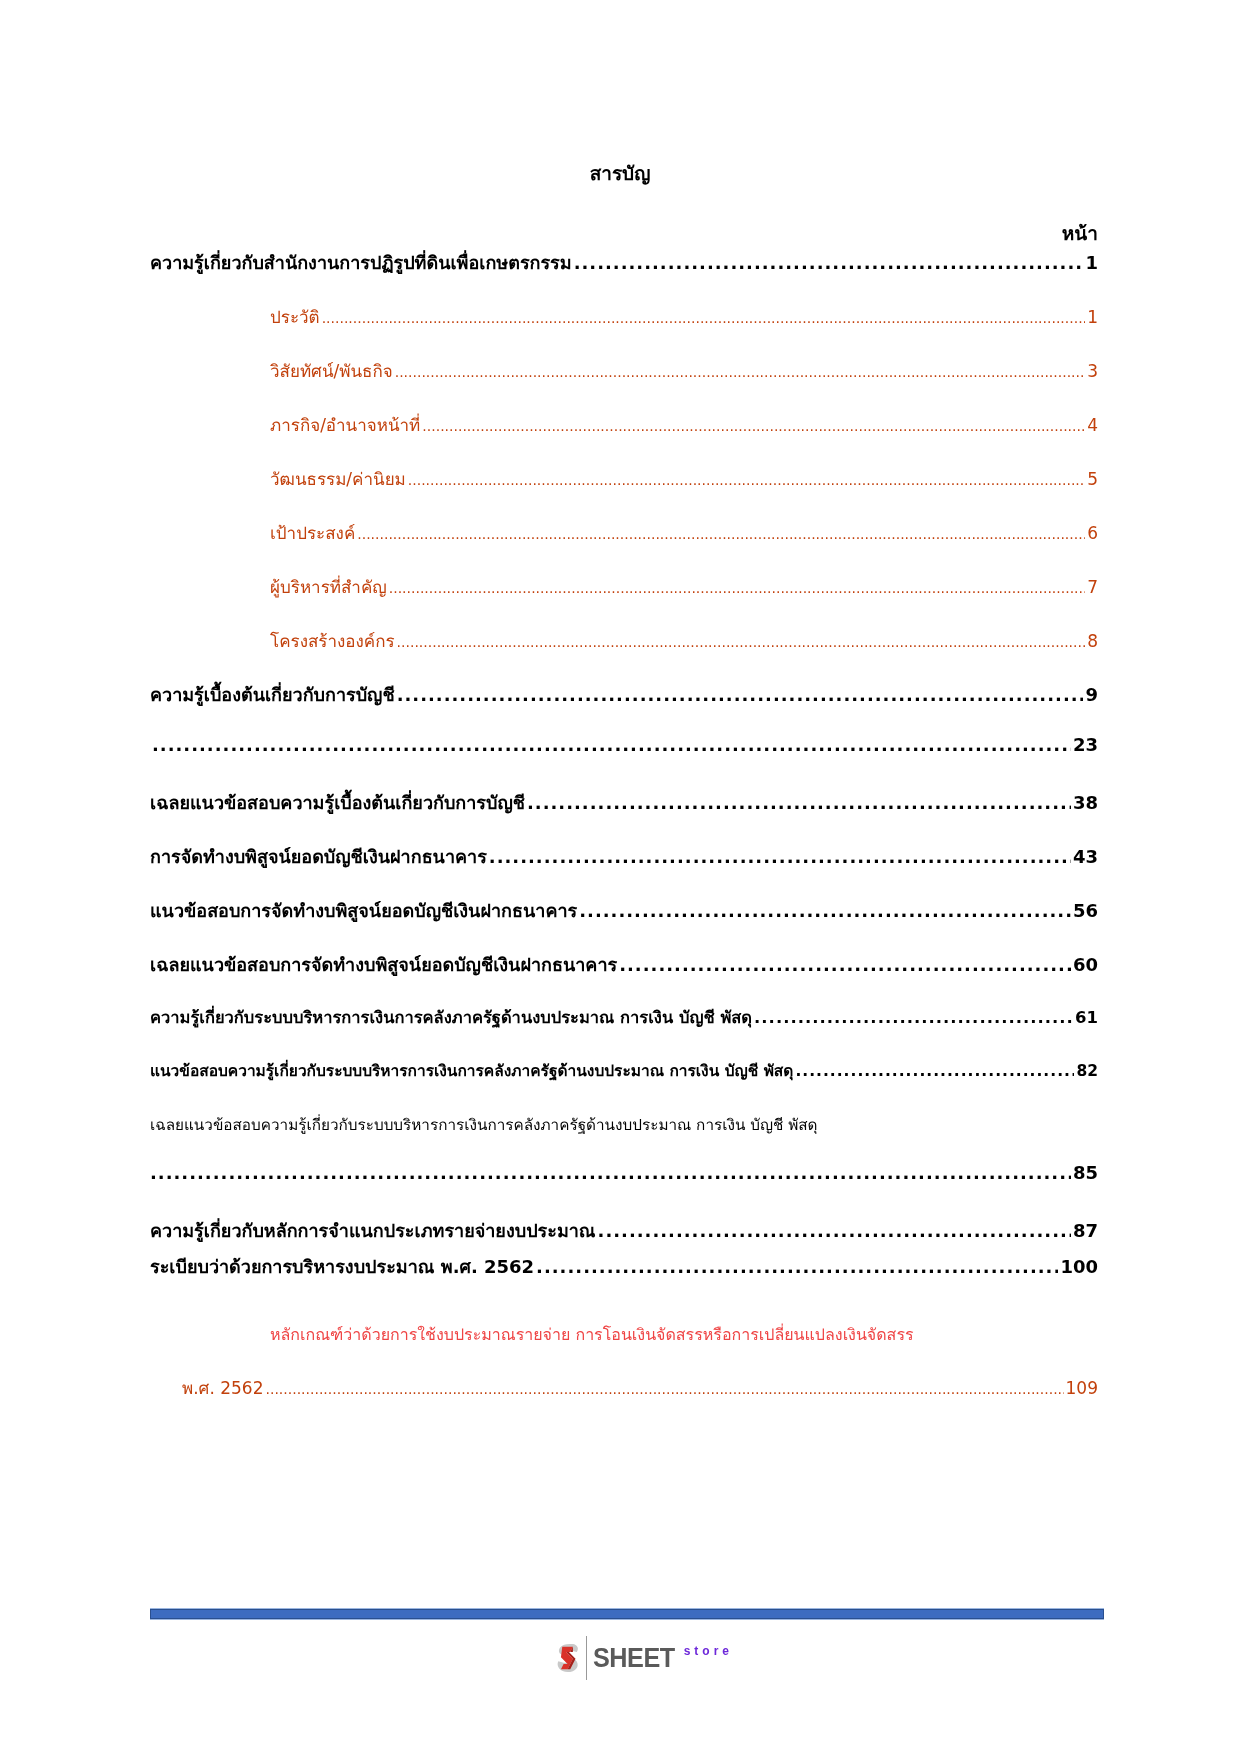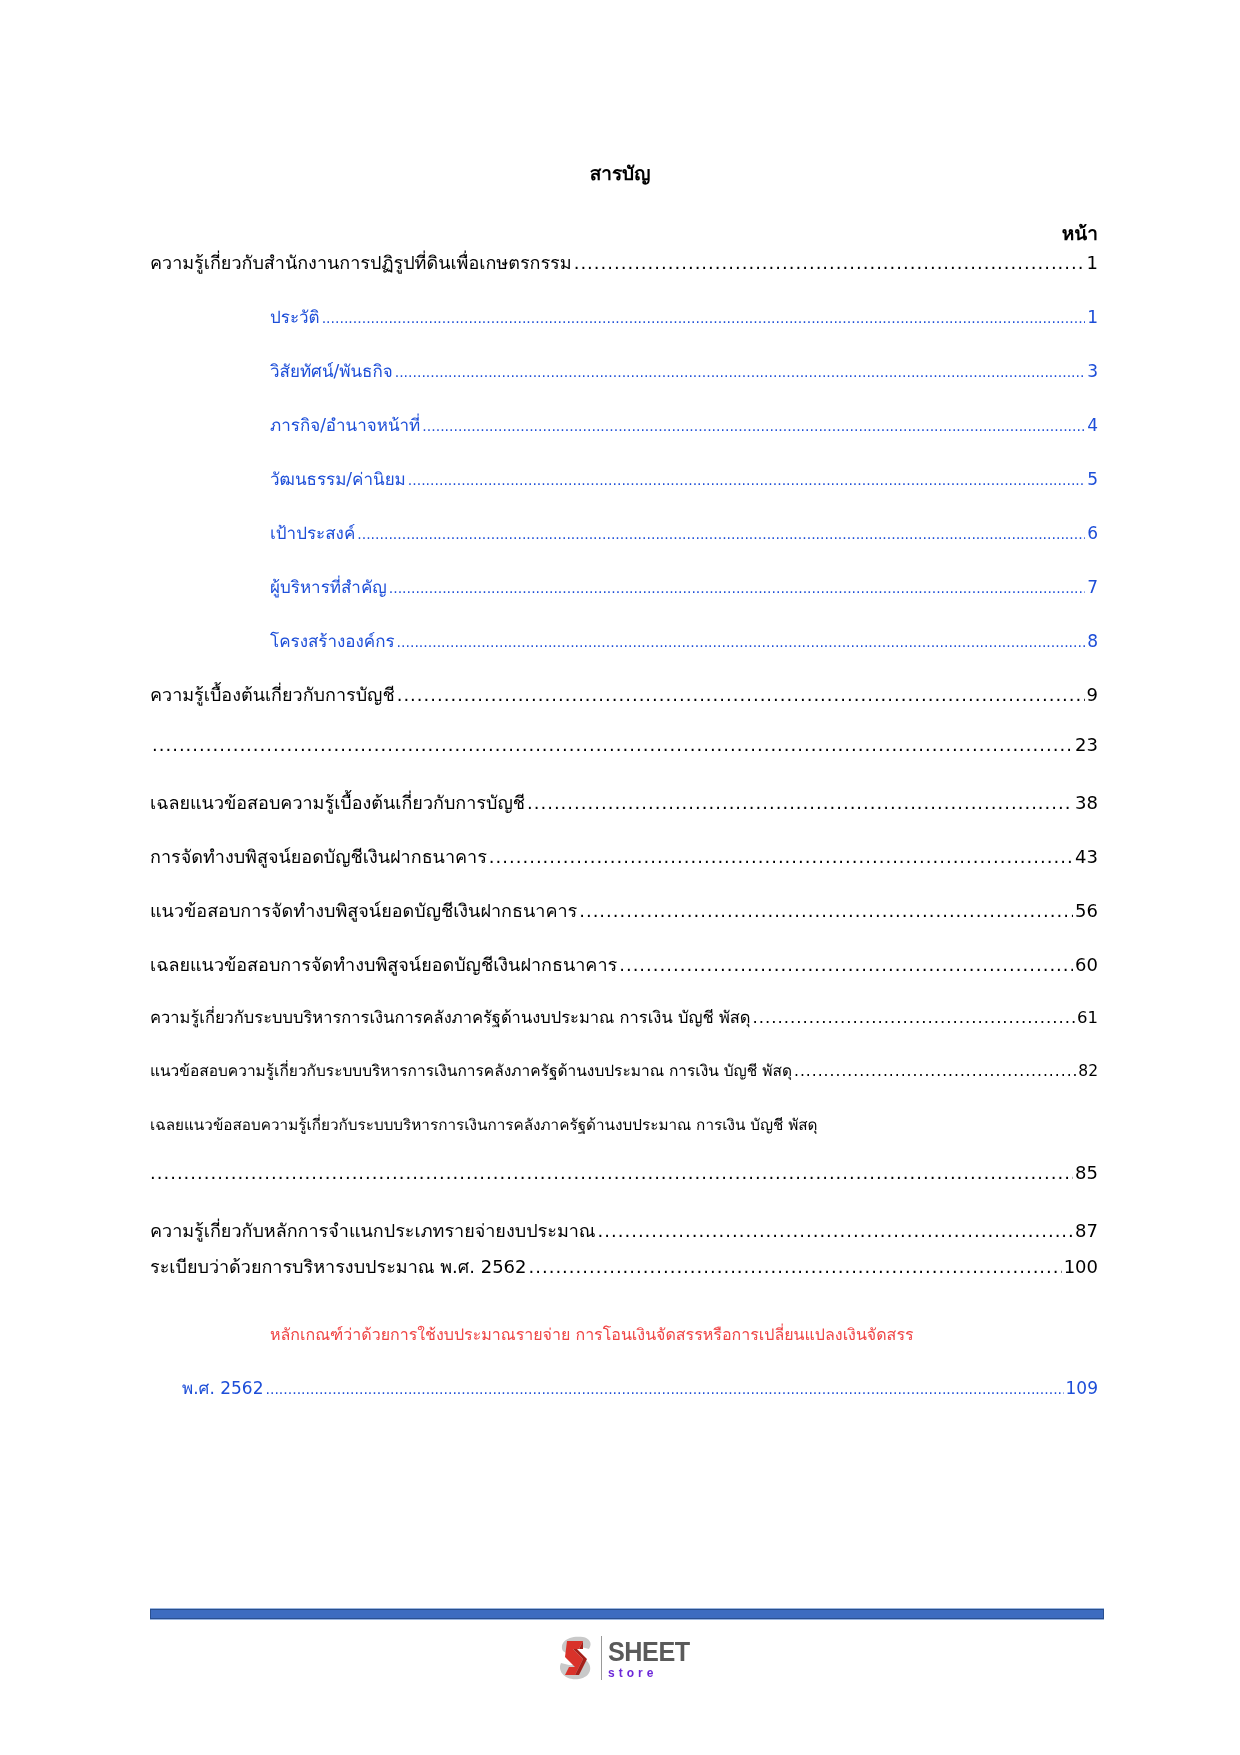--- a/index.html
+++ b/index.html
@@ -5,38 +5,38 @@
   html, body { margin: 0; padding: 0; background: #ffffff; }
   body { width: 1240px; height: 1755px; position: relative; overflow: hidden;
          font-family: "DejaVu Sans", "Liberation Sans", sans-serif; color: #000; }
   .page { position: absolute; left: 0; top: 0; width: 1240px; height: 1755px; }
   .title { position: absolute; top: 158px; left: 0; width: 1240px; text-align: center;
            font-weight: bold; font-size: 19px; }
   .page-col { position: absolute; top: 218px; right: 142px; font-weight: bold; font-size: 19px; text-align: right; }
   .toc { position: absolute; left: 150px; width: 948px; top: 0; }
   .row { position: absolute; left: 0; width: 948px; display: flex; align-items: baseline;
          height: 30px; white-space: nowrap; }
-  .row.main { font-weight: normal; font-size: 18px; }
-  .row.sub { font-size: 17px; font-weight: normal; color: #1d4ed8; }
+  .row.main { font-weight: bold; font-size: 18px; }
+  .row.sub { font-size: 17px; font-weight: normal; color: #c2410c; }
   .row .label { flex: 0 0 auto; }
   .row .leader { flex: 1 1 auto; overflow: hidden; margin: 0 2px; letter-spacing: 1px; }
   .row .leader::before { content: "....................................................................................................................................................................................................................................................................................................................."; }
   .row.sub .leader { letter-spacing: 0px; font-size: 14px; }
   .row .pg { flex: 0 0 auto; text-align: right; }
   .row.sub .label { padding-left: 120px; }
   .wrap-line { position: absolute; left: 0; width: 948px; white-space: nowrap; height: 30px; }
   .wrap-line.main { font-weight: normal; font-size: 18px; }
   .wrap-line.sub { font-size: 17px; color: #ef4444; }
   .footer-bar { position: absolute; left: 150px; top: 1609px; width: 952px; height: 8px;
                 background: #3d6cc0; border: 1px solid #2a4f8f; box-shadow: 0 1px 0 #9bb6e0, 0 -1px 0 #9bb6e0; }
   .logo { position: absolute; left: 553px; top: 1628px; width: 180px; height: 60px;
           display: flex; align-items: center; }
   .logo-mark { width: 44px; height: 50px; }
   .logo-divider { width: 1px; height: 44px; background: #999; margin: 0 6px 0 4px; }
-  .logo-text { display: flex; flex-direction: column; line-height: 1; }
+  .logo-text { display: flex; flex-direction: row; line-height: 1; }
   .logo-sheet { font-family: "Liberation Sans", sans-serif; font-weight: bold; font-size: 28px;
                 color: #5a5a5a; letter-spacing: -0.5px; transform: scaleX(0.9); transform-origin: left; }
   .logo-store { font-family: "Liberation Sans", sans-serif; font-size: 12px; color: #6d28d9;
                 letter-spacing: 4px; margin-top: 1px; font-weight: bold; }
 </style>
 </head>
 <body>
 
 <div class="page">
   <div class="title">สารบัญ</div>

